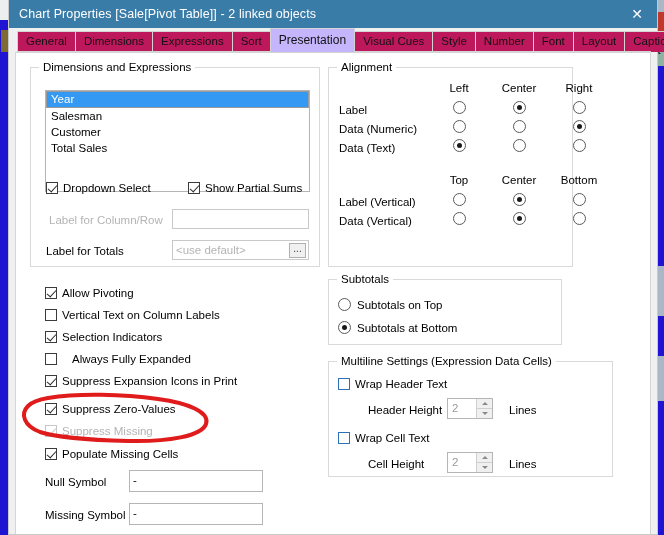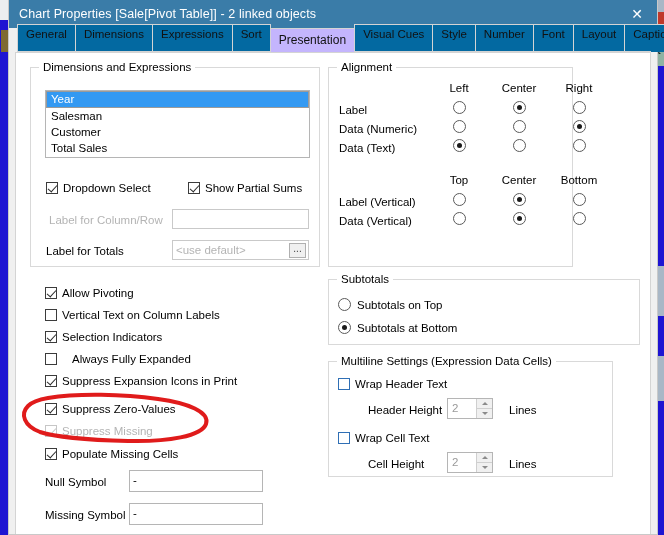--- a/index.html
+++ b/index.html
@@ -58,25 +58,25 @@
     background: #f0f0f0;
     display: flex; align-items: flex-end;
     padding-left: 8px;
     position: relative;
   }
   #tabstrip::after {
     content:""; position:absolute; left:8px; right:6px; bottom:0;
     height:1px; background:#d4d4d4;
   }
   .tab {
-    height: 28px;
+    height: 21px;
     line-height: 19px;
     padding: 0 8px;
     font-size: 11.5px;
-    background: #0369a1;
+    background: #be185d;
     border: 1px solid #d4d4d4;
     border-bottom: none;
     margin-right: -1px;
     color: #111;
     position: relative;
     white-space: nowrap;
   }
   .tab.active {
     background: #c4b5fd;
     height: 24px;
@@ -106,21 +106,21 @@
     background: #ffffff;
     padding: 0 4px;
     font-size: 11.5px;
     color: #000;
     white-space: nowrap;
   }
 
   
   #dimlist {
     position: absolute;
-    left: 14px; top: 22px; width: 265px; height: 68px;
+    left: 14px; top: 22px; width: 265px; height: 102px;
     border: 1px solid #b5b5b5;
     background: #fff;
     overflow: hidden;
   }
   #dimlist .opt {
     height: 16px; line-height: 16px;
     padding-left: 5px;
     font-size: 11.5px;
     white-space: nowrap;
   }
@@ -396,21 +396,21 @@
       <span class="cbbox checked"></span>
       <span>Populate Missing Cells</span>
     </div>
 
     <span class="lbl" style="left:29px; top:423px;">Null Symbol</span>
     <div class="tinput" style="left:113px; top:417px; width:134px; height:22px;">-</div>
 
     <span class="lbl" style="left:29px; top:456px;">Missing Symbol</span>
     <div class="tinput" style="left:113px; top:450px; width:134px; height:22px;">-</div>
 
-    <div class="group" style="left:312px; top:226px; width:312px; height:66px;">
+    <div class="group" style="left:312px; top:226px; width:234px; height:66px;">
       <span class="legend">Subtotals</span>
       <div class="rbrow" style="position:absolute; left:9px; top:18px;">
         <span class="rb"></span>
         <span>Subtotals on Top</span>
       </div>
       <div class="rbrow" style="position:absolute; left:9px; top:41px;">
         <span class="rb on"></span>
         <span>Subtotals at Bottom</span>
       </div>
     </div>

